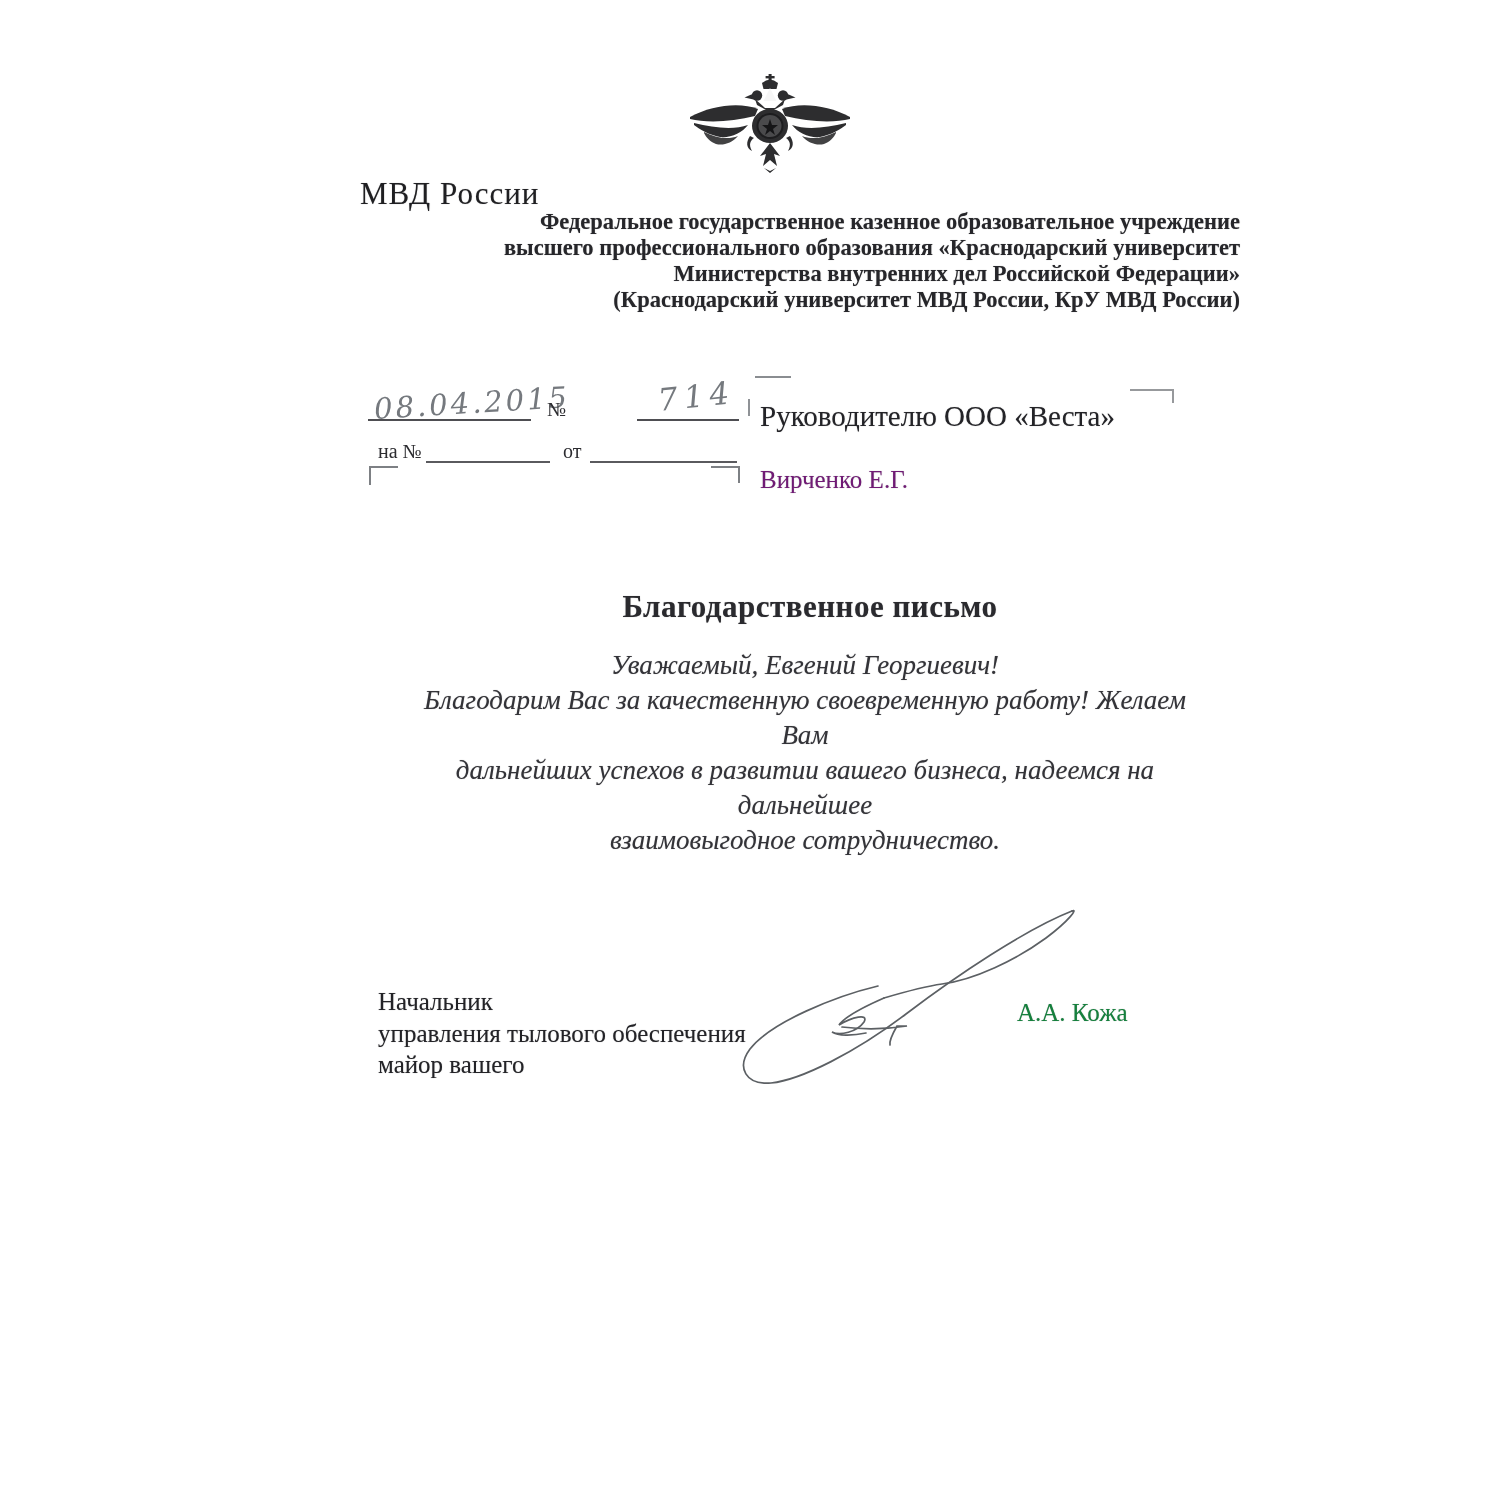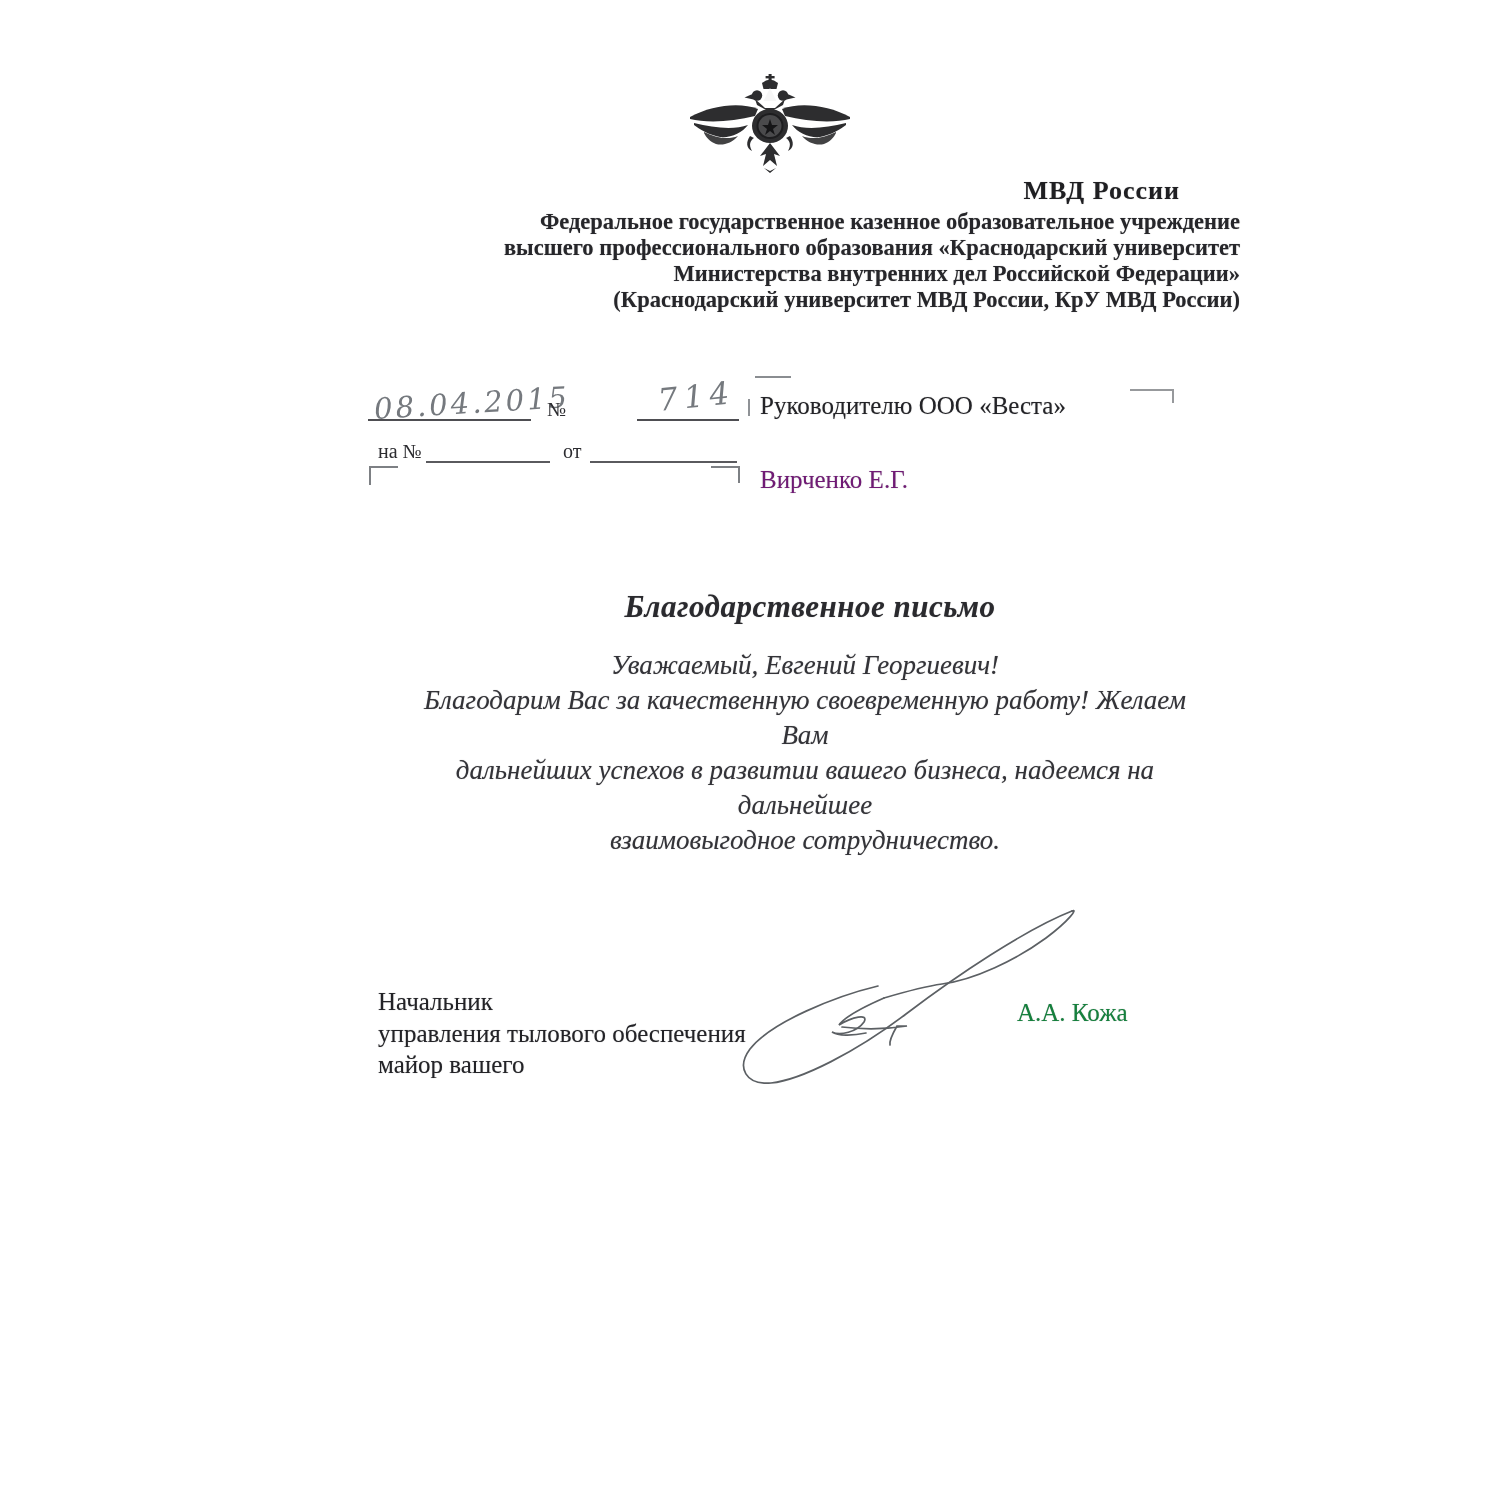--- a/index.html
+++ b/index.html
@@ -8,22 +8,22 @@
     background:#ffffff;
     font-family:"Liberation Serif", serif;
     color:#222; overflow:hidden;
   }
   .abs { position:absolute; }
   .scan { text-shadow:0 0 1px rgba(30,30,30,.35); }
 
   
   .emblem { left:688px; top:74px; width:164px; height:104px; }
   .org-abbrev {
-    left:360px; top:176px; width:820px; text-align:right;
-    font-weight:bold; font-size:26px; letter-spacing:1px; color:#1f1f22;
+    left:360px; top:176px; width:820px; text-align:left;
+    font-weight:normal; font-size:31px; letter-spacing:1px; color:#1f1f22;
   }
   .org-lines {
     left:300px; top:209px; width:940px; text-align:right;
     font-weight:bold; font-size:22.5px; line-height:26px; color:#26262a;
   }
   .address {
     left:360px; top:337px; width:820px; text-align:center;
     font-size:19px; color:#2c2c30;
   }
 
@@ -32,27 +32,27 @@
   .hand {
     font-style:italic; color:#75797e; font-family:"DejaVu Serif", serif;
     white-space:nowrap;
   }
   .hand-date { left:374px; top:386px; font-size:29px; letter-spacing:3px; transform:rotate(-3.5deg); }
   .hand-num  { left:658px; top:378px; font-size:31px; letter-spacing:6px; transform:rotate(-6deg); }
   .lbl { font-size:20px; color:#2c2c30; }
   .tick-v { border-left:2px solid #8f9296; }
   .mark { border-color:#8a8d91; }
 
-  .recipient1 { left:760px; top:392px; font-size:25px; color:#232327; }
+  .recipient1 { left:760px; top:400px; font-size:29px; color:#232327; }
   .recipient2 { left:760px; top:466px; font-size:25px; color:#701a75; }
 
   
   .title {
     left:400px; top:589px; width:820px; text-align:center;
-    font-weight:bold; font-style:italic; font-size:31px; color:#2a2a2e;
+    font-weight:bold; font-size:31px; color:#2a2a2e;
     letter-spacing:.5px;
   }
   .body-block {
     left:405px; top:648px; width:800px; text-align:center;
     font-style:italic; font-size:27px; line-height:35px; color:#333338;
     font-family:"Liberation Serif", serif;
   }
 
   
   .position-block { left:378px; top:944px; font-size:25px; line-height:31.5px; color:#232327;margin-top:42px; }

